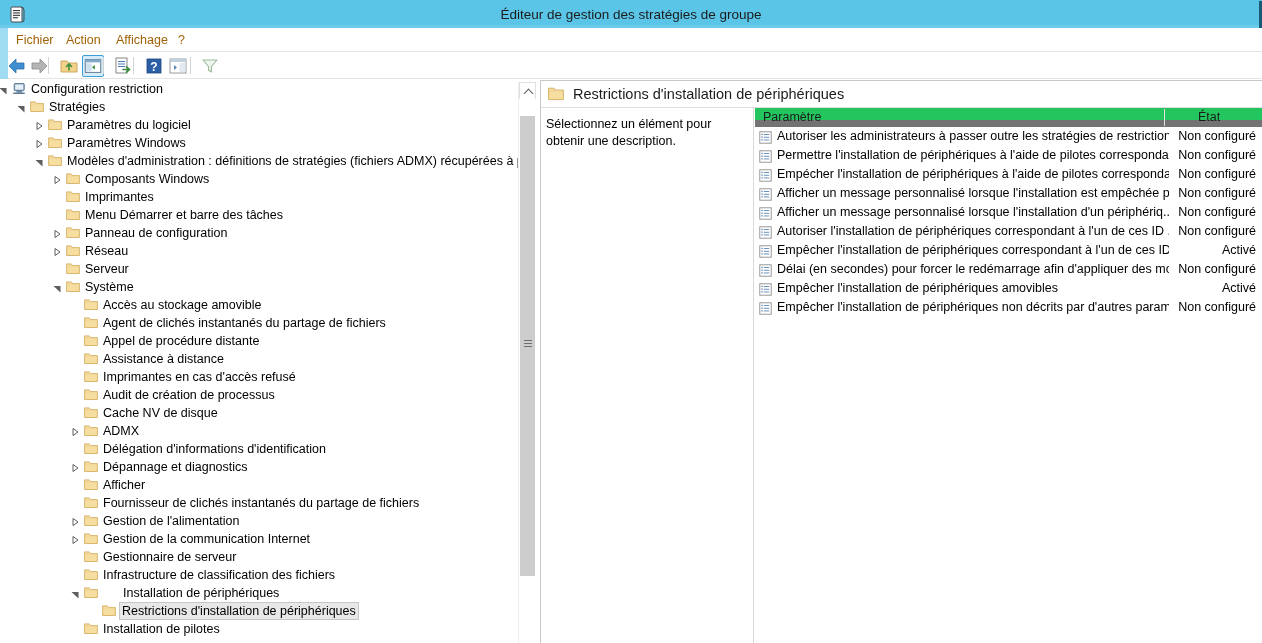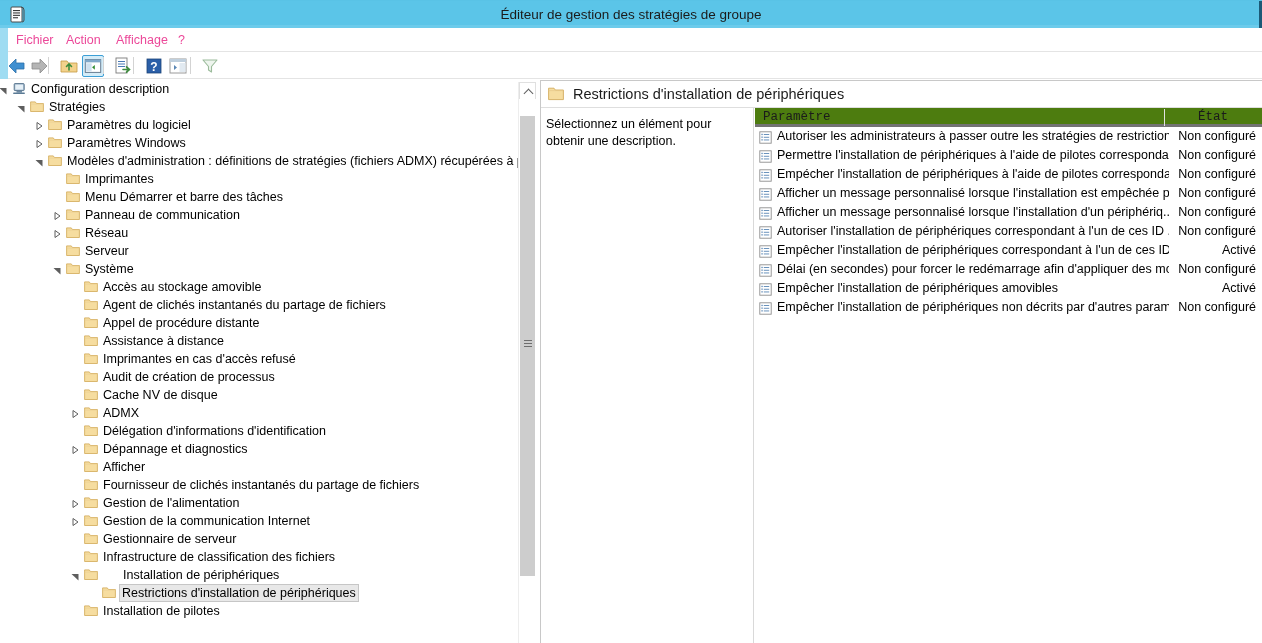--- a/index.html
+++ b/index.html
@@ -66,21 +66,21 @@
   .menubar-leftaccent {
     position: absolute;
     left: 0; top: 0;
     width: 8px; height: 24px;
     background: #9fdcf2;
   }
   .menu-item {
     position: absolute;
     top: 0; height: 24px; line-height: 24px;
     font-size: 12.5px;
-    color: #ec4899;
+    color: #a16207;
     padding: 0 6px;
     white-space: nowrap;
     cursor: default;
   }
 
   
   .toolbar {
     position: absolute;
     left: 0; top: 52px;
     width: 1262px; height: 27px;
@@ -251,23 +251,22 @@
   .rp-list {
     position: absolute;
     left: 214px; top: 27px;
     width: 507px; height: 536px;
     background: #ffffff;
   }
   .rp-list-header {
     position: absolute;
     left: 0; top: 0;
     width: 507px; height: 19px;
-    background: #4d7c0f;
-    border-bottom: 3px solid #737373;
-    font-family: Liberation Mono, monospace;
+    background: #22c55e;
+    border-bottom: 7px solid #737373;
   }
   .col-head {
     position: absolute;
     top: 0; height: 19px; line-height: 19px;
     font-size: 12.5px;
     color: #1b1b1b;
     cursor: default;
     white-space: nowrap;
   }
   .col-head-sep {
@@ -414,21 +413,21 @@
         <div class="tree-row">
           <span class="twisty" style="left: -2px;"><svg width="10" height="10" viewBox="0 0 10 10">
               <path d="M1.5 3 L8.5 3 L8.5 9.5 Z" fill="#5e5e5e"></path>
             </svg></span>
           <span class="node-icon" style="left: 12px;"><svg width="14" height="13" viewBox="0 0 14 13">
               <rect x="2.2" y="1.6" width="10" height="7" rx="0.8" fill="#9fb7cc" stroke="#4f6d87" stroke-width="0.9"></rect>
               <rect x="3.3" y="2.6" width="7.8" height="5" fill="#e6f0f7"></rect>
               <rect x="4.5" y="9" width="5.5" height="1.6" fill="#6d8aa3"></rect>
               <rect x="1.2" y="10.6" width="11.6" height="1.5" rx="0.5" fill="#5b7b95"></rect>
             </svg></span>
-          <span class="node-label" style="left: 29px;">Configuration description</span>
+          <span class="node-label" style="left: 29px;">Configuration restriction</span>
         </div>
         <div class="tree-row">
           <span class="twisty" style="left: 16px;"><svg width="10" height="10" viewBox="0 0 10 10">
               <path d="M1.5 3 L8.5 3 L8.5 9.5 Z" fill="#5e5e5e"></path>
             </svg></span>
           <span class="node-icon" style="left: 30px;"><svg width="14" height="13" viewBox="0 0 14 13">
               <path d="M0.6 1.9 h4.7 l1.1 1.6 H13.4 v8.0 H0.6 Z" fill="#f6dda0" stroke="#d3ac5c" stroke-width="0.85" stroke-linejoin="round"></path>
               <path d="M0.6 4.1 H13.4" stroke="#e8cd92" stroke-width="0.6"></path>
             </svg></span>
           <span class="node-label" style="left: 47px;">Stratégies</span>
@@ -457,42 +456,52 @@
           <span class="twisty" style="left: 34px;"><svg width="10" height="10" viewBox="0 0 10 10">
               <path d="M1.5 3 L8.5 3 L8.5 9.5 Z" fill="#5e5e5e"></path>
             </svg></span>
           <span class="node-icon" style="left: 48px;"><svg width="14" height="13" viewBox="0 0 14 13">
               <path d="M0.6 1.9 h4.7 l1.1 1.6 H13.4 v8.0 H0.6 Z" fill="#f6dda0" stroke="#d3ac5c" stroke-width="0.85" stroke-linejoin="round"></path>
               <path d="M0.6 4.1 H13.4" stroke="#e8cd92" stroke-width="0.6"></path>
             </svg></span>
           <span class="node-label" style="left: 65px;">Modèles d'administration : définitions de stratégies (fichiers ADMX) récupérées à p</span>
         </div>
         <div class="tree-row">
-          <span class="node-icon" style="left: 66px;"><svg width="14" height="13" viewBox="0 0 14 13">
-              <path d="M0.6 1.9 h4.7 l1.1 1.6 H13.4 v8.0 H0.6 Z" fill="#f6dda0" stroke="#d3ac5c" stroke-width="0.85" stroke-linejoin="round"></path>
-              <path d="M0.6 4.1 H13.4" stroke="#e8cd92" stroke-width="0.6"></path>
-            </svg></span>
-          <span class="node-label" style="left: 83px;">Imprimantes</span>
-        </div>
-        <div class="tree-row">
-          <span class="node-icon" style="left: 66px;"><svg width="14" height="13" viewBox="0 0 14 13">
-              <path d="M0.6 1.9 h4.7 l1.1 1.6 H13.4 v8.0 H0.6 Z" fill="#f6dda0" stroke="#d3ac5c" stroke-width="0.85" stroke-linejoin="round"></path>
-              <path d="M0.6 4.1 H13.4" stroke="#e8cd92" stroke-width="0.6"></path>
-            </svg></span>
-          <span class="node-label" style="left: 83px;">Menu Démarrer et barre des tâches</span>
-        </div>
-        <div class="tree-row">
           <span class="twisty" style="left: 52px;"><svg width="10" height="10" viewBox="0 0 10 10">
               <path d="M3 1.5 L8 5 L3 8.5 Z" fill="none" stroke="#5e5e5e" stroke-width="1" stroke-linejoin="round"></path>
             </svg></span>
           <span class="node-icon" style="left: 66px;"><svg width="14" height="13" viewBox="0 0 14 13">
               <path d="M0.6 1.9 h4.7 l1.1 1.6 H13.4 v8.0 H0.6 Z" fill="#f6dda0" stroke="#d3ac5c" stroke-width="0.85" stroke-linejoin="round"></path>
               <path d="M0.6 4.1 H13.4" stroke="#e8cd92" stroke-width="0.6"></path>
             </svg></span>
-          <span class="node-label" style="left: 83px;">Panneau de communication</span>
+          <span class="node-label" style="left: 83px;">Composants Windows</span>
+        </div>
+        <div class="tree-row">
+          <span class="node-icon" style="left: 66px;"><svg width="14" height="13" viewBox="0 0 14 13">
+              <path d="M0.6 1.9 h4.7 l1.1 1.6 H13.4 v8.0 H0.6 Z" fill="#f6dda0" stroke="#d3ac5c" stroke-width="0.85" stroke-linejoin="round"></path>
+              <path d="M0.6 4.1 H13.4" stroke="#e8cd92" stroke-width="0.6"></path>
+            </svg></span>
+          <span class="node-label" style="left: 83px;">Imprimantes</span>
+        </div>
+        <div class="tree-row">
+          <span class="node-icon" style="left: 66px;"><svg width="14" height="13" viewBox="0 0 14 13">
+              <path d="M0.6 1.9 h4.7 l1.1 1.6 H13.4 v8.0 H0.6 Z" fill="#f6dda0" stroke="#d3ac5c" stroke-width="0.85" stroke-linejoin="round"></path>
+              <path d="M0.6 4.1 H13.4" stroke="#e8cd92" stroke-width="0.6"></path>
+            </svg></span>
+          <span class="node-label" style="left: 83px;">Menu Démarrer et barre des tâches</span>
+        </div>
+        <div class="tree-row">
+          <span class="twisty" style="left: 52px;"><svg width="10" height="10" viewBox="0 0 10 10">
+              <path d="M3 1.5 L8 5 L3 8.5 Z" fill="none" stroke="#5e5e5e" stroke-width="1" stroke-linejoin="round"></path>
+            </svg></span>
+          <span class="node-icon" style="left: 66px;"><svg width="14" height="13" viewBox="0 0 14 13">
+              <path d="M0.6 1.9 h4.7 l1.1 1.6 H13.4 v8.0 H0.6 Z" fill="#f6dda0" stroke="#d3ac5c" stroke-width="0.85" stroke-linejoin="round"></path>
+              <path d="M0.6 4.1 H13.4" stroke="#e8cd92" stroke-width="0.6"></path>
+            </svg></span>
+          <span class="node-label" style="left: 83px;">Panneau de configuration</span>
         </div>
         <div class="tree-row">
           <span class="twisty" style="left: 52px;"><svg width="10" height="10" viewBox="0 0 10 10">
               <path d="M3 1.5 L8 5 L3 8.5 Z" fill="none" stroke="#5e5e5e" stroke-width="1" stroke-linejoin="round"></path>
             </svg></span>
           <span class="node-icon" style="left: 66px;"><svg width="14" height="13" viewBox="0 0 14 13">
               <path d="M0.6 1.9 h4.7 l1.1 1.6 H13.4 v8.0 H0.6 Z" fill="#f6dda0" stroke="#d3ac5c" stroke-width="0.85" stroke-linejoin="round"></path>
               <path d="M0.6 4.1 H13.4" stroke="#e8cd92" stroke-width="0.6"></path>
             </svg></span>
           <span class="node-label" style="left: 83px;">Réseau</span>

